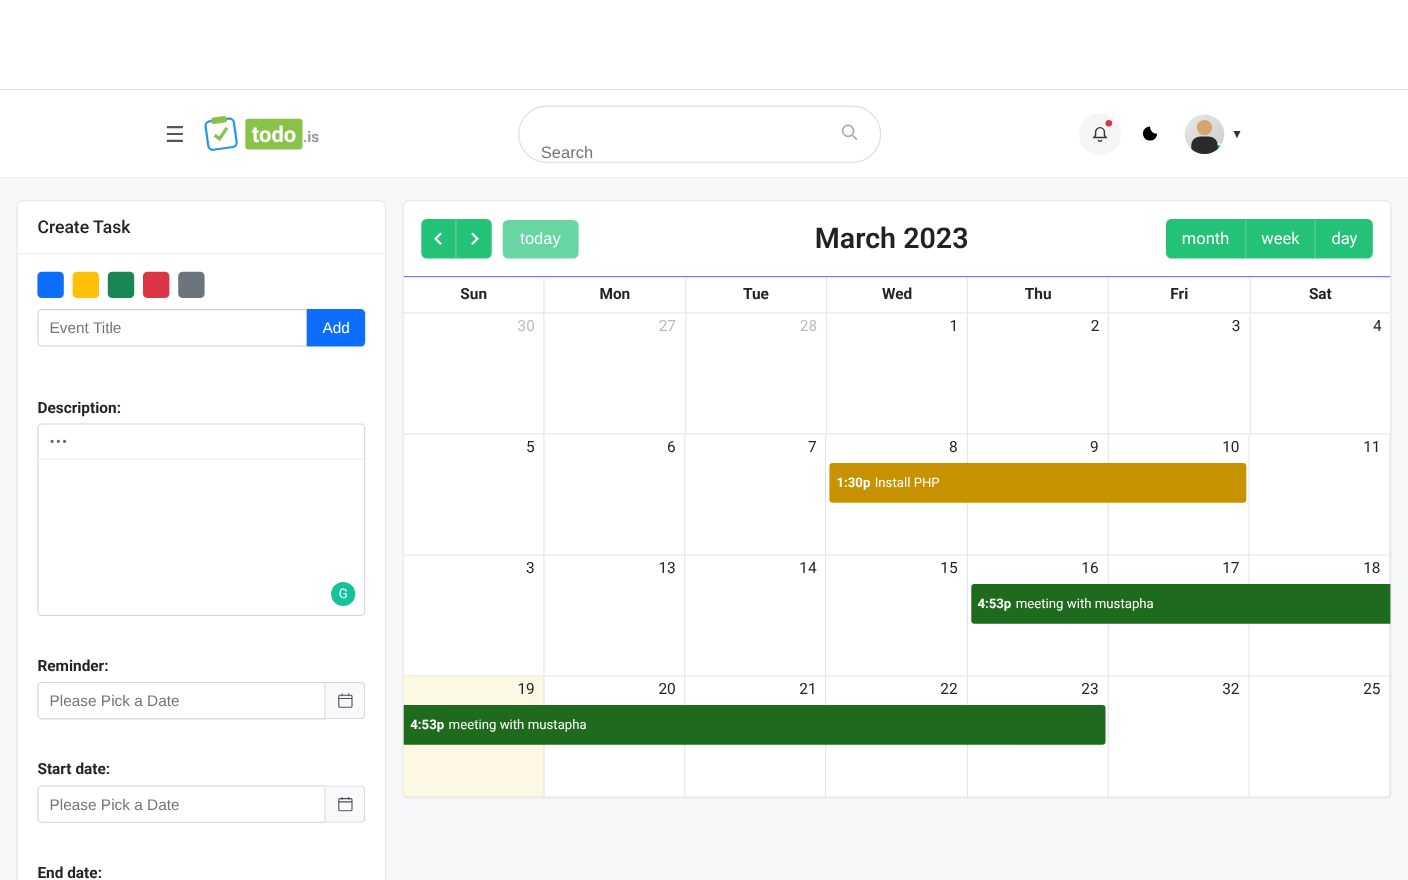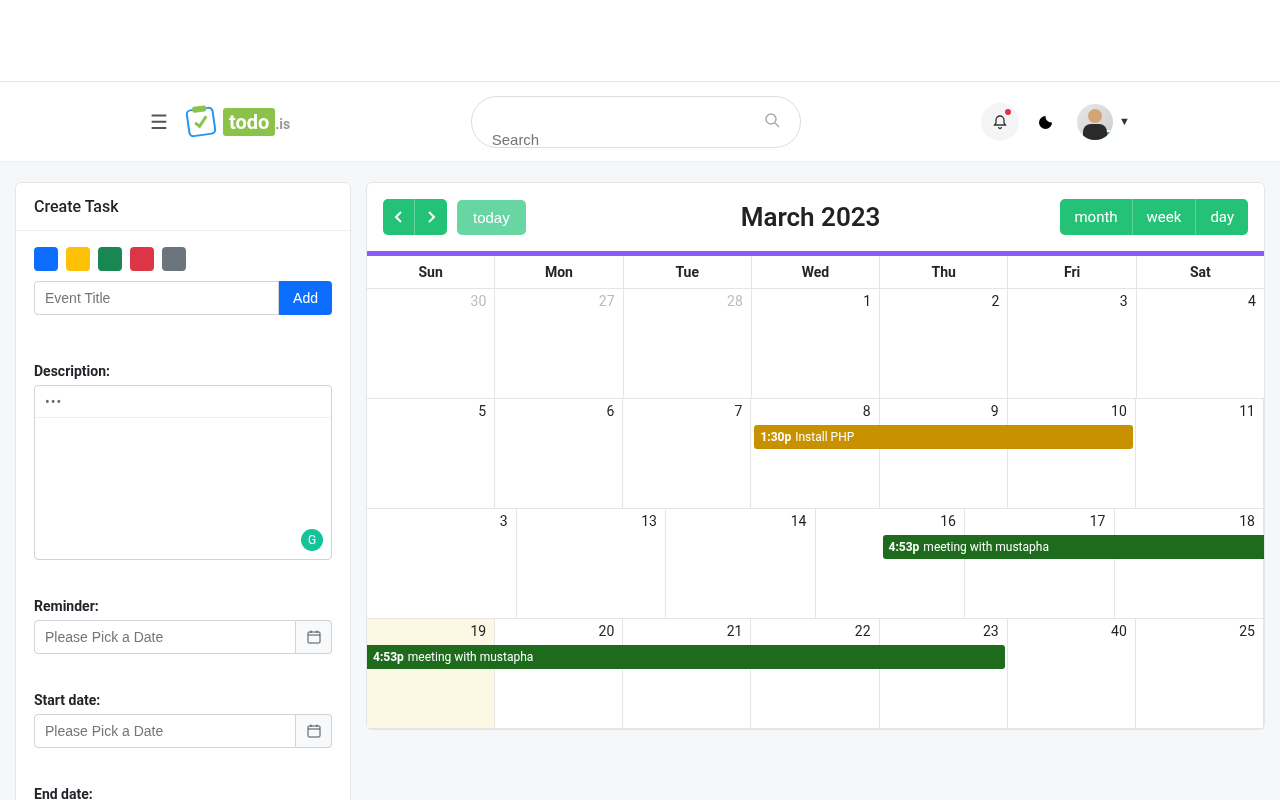--- a/index.html
+++ b/index.html
@@ -54,30 +54,30 @@
 .cal-header { display: flex; align-items: center; padding: 0 16px 16px; }
 .nav-btns { display: flex; background: #24c277; border-radius: 5px; overflow: hidden; }
 .nav-btn { width: 32px; height: 36px; display: flex; align-items: center; justify-content: center; color: #fff; cursor: pointer; font-size: 16px; }
 .nav-btn:first-child { border-right: 1px solid rgba(255,255,255,0.3); }
 .today-btn { margin-left: 10px; background: #68d6a3; color: #fff; border: none; padding: 9px 16px; border-radius: 5px; font-size: 15px; cursor: pointer; }
 .cal-title { flex: 1; text-align: center; font-size: 26px; font-weight: 600; color: #222; margin-left: 35px; }
 .view-btns { display: flex; background: #24c277; border-radius: 5px; overflow: hidden; }
 .view-btn { padding: 9px 14px; color: #fff; cursor: pointer; font-size: 15px; }
 .view-btn + .view-btn { border-left: 1px solid rgba(255,255,255,0.25); }
 
-.cal-grid { border-top: 5px solid #8b5cf6; }
+.cal-grid { border-top: 1px solid #8b5cf6; }
 .cal-head-row { display: flex; }
 .cal-head-cell { flex: 1; text-align: center; padding: 8px 0; font-weight: 700; font-size: 14px; border-right: 1px solid #e5e5e5; border-bottom: 1px solid #e5e5e5; }
 .cal-head-cell:last-child { border-right: none; }
 .cal-body-row { display: flex; height: 110px; position: relative; }
 .cal-cell { flex: 1; border-right: 1px solid #e5e5e5; border-bottom: 1px solid #e5e5e5; padding: 4px 8px; text-align: right; font-size: 14px; position: relative; }
 .cal-cell:last-child { border-right: none; }
 .cal-cell.other-month { color: #bbb; }
 .cal-cell.today { background: #fdf8e3; }
-.event-bar { position: absolute; height: 24px; border-radius: 3px; color: #fff; font-size: 12px; display: flex; align-items: center; padding: 0 6px; overflow: hidden; white-space: nowrap; top: 26px; z-index: 2; }
+.event-bar { position: absolute; height: 36px; border-radius: 3px; color: #fff; font-size: 12px; display: flex; align-items: center; padding: 0 6px; overflow: hidden; white-space: nowrap; top: 26px; z-index: 2; }
 .event-bar .time { font-weight: 700; margin-right: 4px; }
 </style>
 </head>
 <body>
 
 <div class="topbar-spacer"></div>
 
 <div class="header">
   <div class="hamburger">☰</div>
   <div class="logo">
@@ -221,35 +221,36 @@
           <div class="cal-cell">11</div>
           <div class="event-bar" style="background: rgb(199, 145, 0); left: calc(42.8571% + 3px); right: calc(14.2857% + 3px); border-radius: 3px;">
             <span class="time">1:30p</span>
             <span>Install PHP</span>
           </div>
         </div>
         <div class="cal-body-row">
           <div class="cal-cell">3</div>
           <div class="cal-cell">13</div>
           <div class="cal-cell">14</div>
+          <div class="cal-cell">15</div>
           <div class="cal-cell">16</div>
           <div class="cal-cell">17</div>
           <div class="cal-cell">18</div>
           <div class="event-bar" style="background: rgb(30, 107, 30); left: calc(57.1429% + 3px); right: 0px; border-radius: 3px 0px 0px 3px;">
             <span class="time">4:53p</span>
             <span>meeting with mustapha</span>
           </div>
         </div>
         <div class="cal-body-row">
           <div class="cal-cell today">19</div>
           <div class="cal-cell">20</div>
           <div class="cal-cell">21</div>
           <div class="cal-cell">22</div>
           <div class="cal-cell">23</div>
-          <div class="cal-cell">40</div>
+          <div class="cal-cell">32</div>
           <div class="cal-cell">25</div>
           <div class="event-bar" style="background: rgb(30, 107, 30); left: 0px; right: calc(28.5714% + 3px); border-radius: 0px 3px 3px 0px;">
             <span class="time">4:53p</span>
             <span>meeting with mustapha</span>
           </div>
         </div>
       </div>
   </div>
 </div>
 

